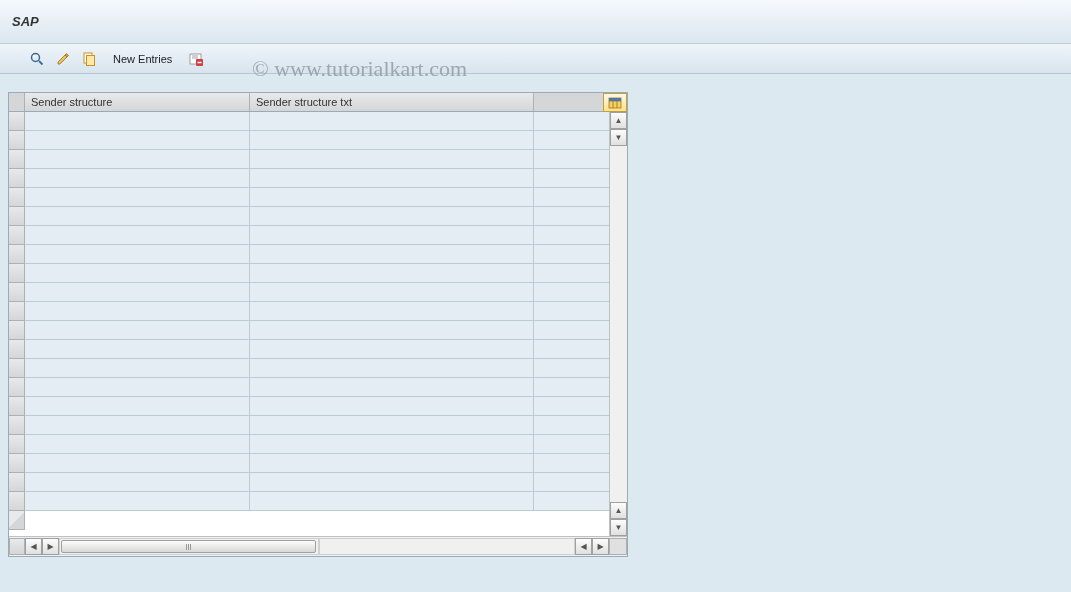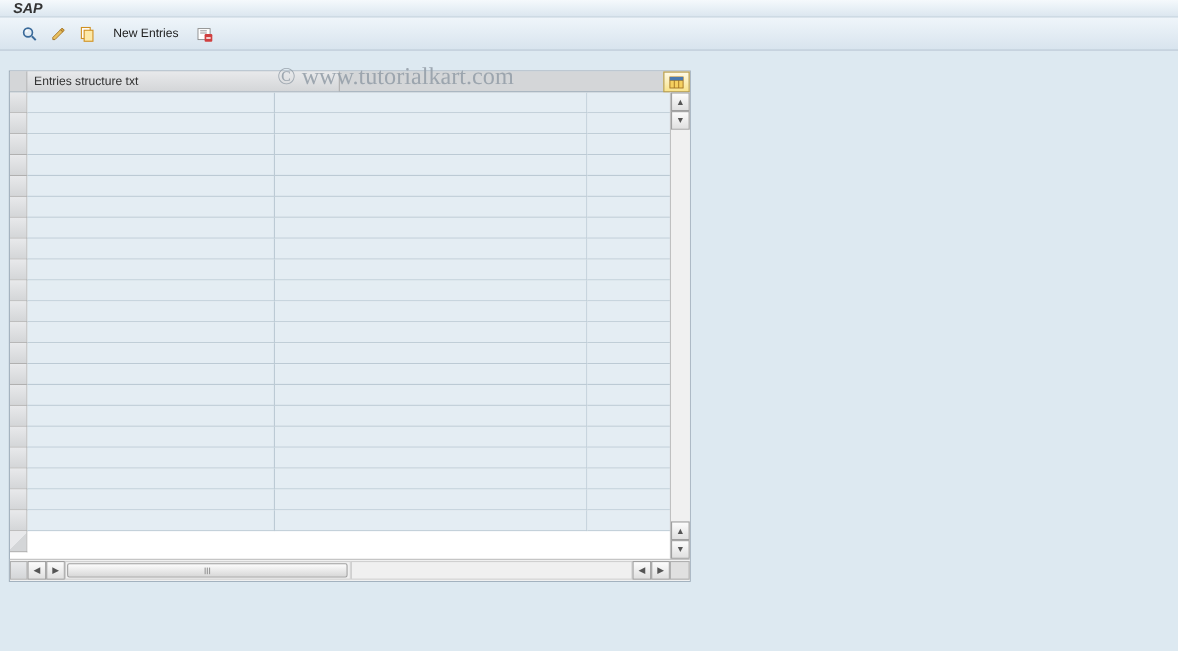--- a/index.html
+++ b/index.html
@@ -1,34 +1,34 @@
 <!DOCTYPE html>
 <html><head>
   <meta charset="utf-8">
   <style>
     * { box-sizing: border-box; margin: 0; padding: 0; font-family: Arial, sans-serif; }
     body { background: #dde9f1; width: 1071px; height: 592px; overflow: hidden; position: relative; }
     
     .title-bar {
-      height: 16px;
+      height: 44px;
       background: linear-gradient(to bottom, #f5f9fc 0%, #e8f0f6 50%, #dbe6ef 100%);
       border-bottom: 1px solid #c0cdd8;
       display: flex;
       align-items: center;
       padding-left: 12px;
     }
     .title-text { font-size: 13px; font-weight: bold; font-style: italic; color: #333; }
     
     .toolbar {
       height: 30px;
       background: linear-gradient(to bottom, #eff5fa 0%, #d8e4ee 100%);
       border-bottom: 1px solid #b8c6d3;
       display: flex;
       align-items: center;
-      padding-left: 16px;
+      padding-left: 26px;
       gap: 4px;
     }
     .toolbar-btn {
       width: 22px;
       height: 22px;
       display: inline-flex;
       align-items: center;
       justify-content: center;
       border: 1px solid transparent;
       border-radius: 3px;
@@ -209,21 +209,22 @@
       <line x1="9.5" y1="11.5" x2="13.5" y2="11.5" stroke="#fff" stroke-width="1.5"></line>
     </svg>
   </div>
 </div>
 
 <div class="content-area">
   <div class="table-wrapper">
 
     <div class="table-header-row">
       <div class="row-selector-hcell"></div>
-      <div class="col-header col2">Entries structure txt</div>
+      <div class="col-header col1">Sender structure</div>
+      <div class="col-header col2">Sender structure txt</div>
       <div class="corner-btn">
         <svg width="14" height="14" viewBox="0 0 14 14">
           <rect x="1" y="2" width="12" height="10" fill="#f5d060" stroke="#a07020" stroke-width="0.8"></rect>
           <line x1="1" y1="5" x2="13" y2="5" stroke="#a07020" stroke-width="0.8"></line>
           <line x1="5" y1="2" x2="5" y2="12" stroke="#a07020" stroke-width="0.8"></line>
           <line x1="9" y1="2" x2="9" y2="12" stroke="#a07020" stroke-width="0.8"></line>
           <rect x="1" y="2" width="12" height="3" fill="#4a7ab0"></rect>
         </svg>
       </div>
     </div>

